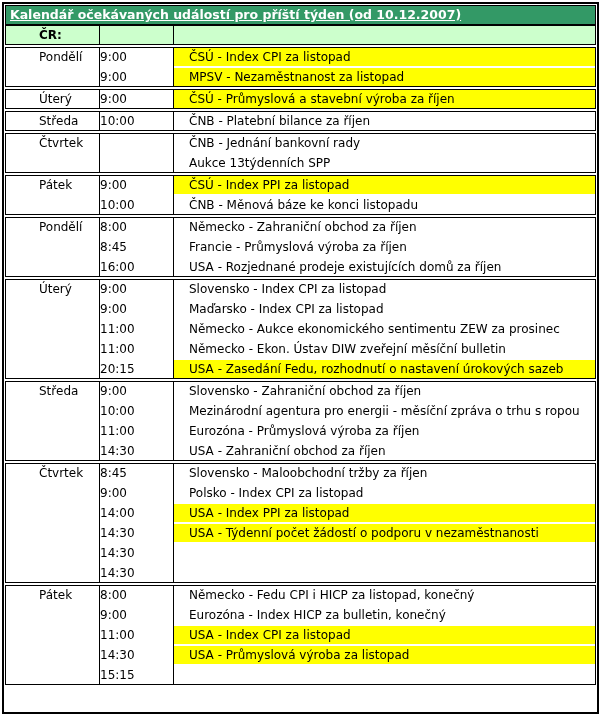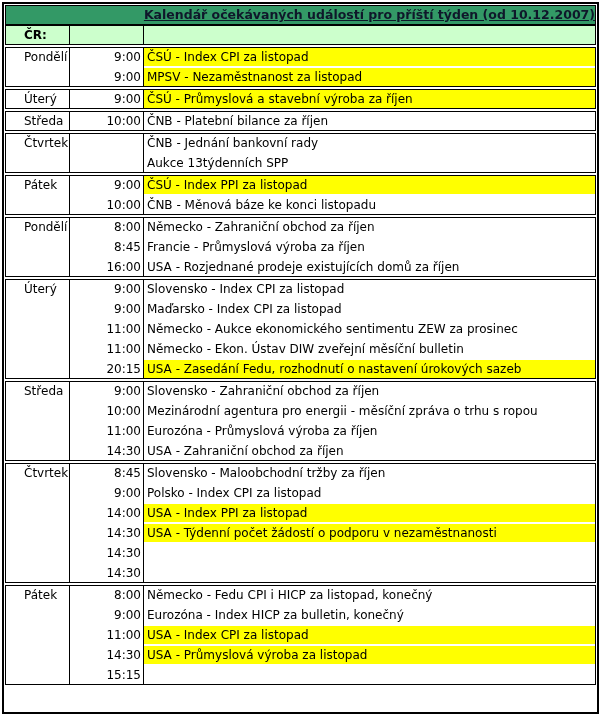--- a/index.html
+++ b/index.html
@@ -11,42 +11,42 @@
   .frame{
     position:absolute;left:2px;top:2px;width:597px;height:712px;
     border:2px solid #000;box-sizing:border-box;padding:1px;background:#fff;
   }
   .block{
     border:1px solid #000;box-sizing:border-box;display:flex;
     margin-top:2px;background:#fff;
   }
   .block:first-child{margin-top:0;}
   .title-bar{
-    height:20px;line-height:17px;background:#339966;color:#0f172a;
+    height:20px;line-height:17px;background:#339966;color:#ffffff;
     font-weight:bold;text-decoration:underline;font-size:12.5px;
-    padding-left:4px;display:block;overflow:hidden;white-space:nowrap;text-align:right;
+    padding-left:4px;display:block;overflow:hidden;white-space:nowrap;
   }
   .header-row{height:20px;background:#CCFFCC;}
   .header-row .day-cell{font-weight:bold;}
   .day-cell{
     width:64px;flex:0 0 64px;border-right:1px solid #000;box-sizing:border-box;
-    padding-left:18px;line-height:18px;overflow:hidden;white-space:nowrap;
+    padding-left:3px;line-height:18px;overflow:hidden;white-space:nowrap;margin-left:30px;
   }
   .time-col{
     width:74px;flex:0 0 74px;border-right:1px solid #000;box-sizing:border-box;
     display:flex;flex-direction:column;
   }
   .event-col{flex:1 1 auto;display:flex;flex-direction:column;min-width:0;}
   .trow{
     height:18px;line-height:18px;flex:0 0 18px;margin-top:2px;
-    text-align:right;padding-right:2px;box-sizing:border-box;
+    text-align:left;padding-right:2px;box-sizing:border-box;
   }
   .erow{
     height:18px;line-height:18px;flex:0 0 18px;margin-top:2px;
-    padding-left:3px;box-sizing:border-box;white-space:nowrap;overflow:hidden;
+    padding-left:15px;box-sizing:border-box;white-space:nowrap;overflow:hidden;
   }
   .trow:first-child,.erow:first-child{margin-top:0;}
   .erow.hl{background:#FFFF00;}
 </style>
 </head>
 <body>
 
 <div class="frame">
   <div class="block title-bar">Kalendář očekávaných událostí pro příští týden (od 10.12.2007)</div>
   <div id="content">

